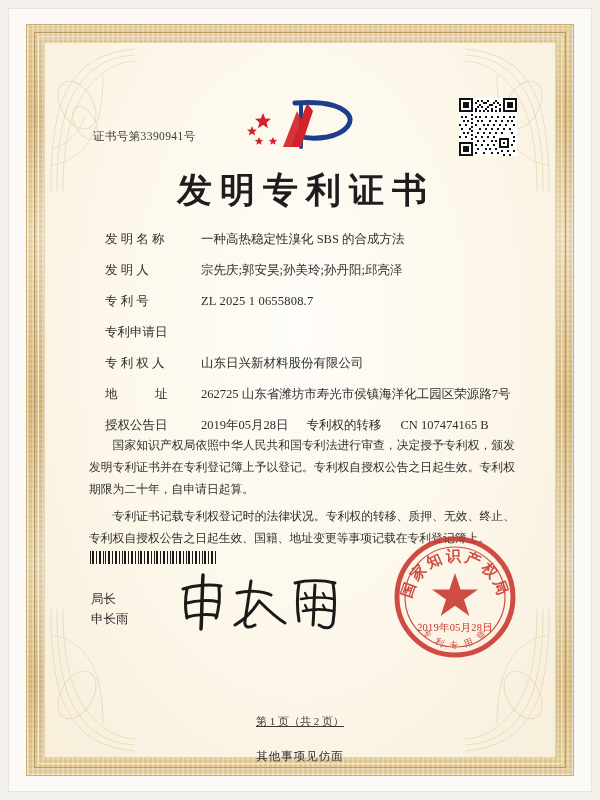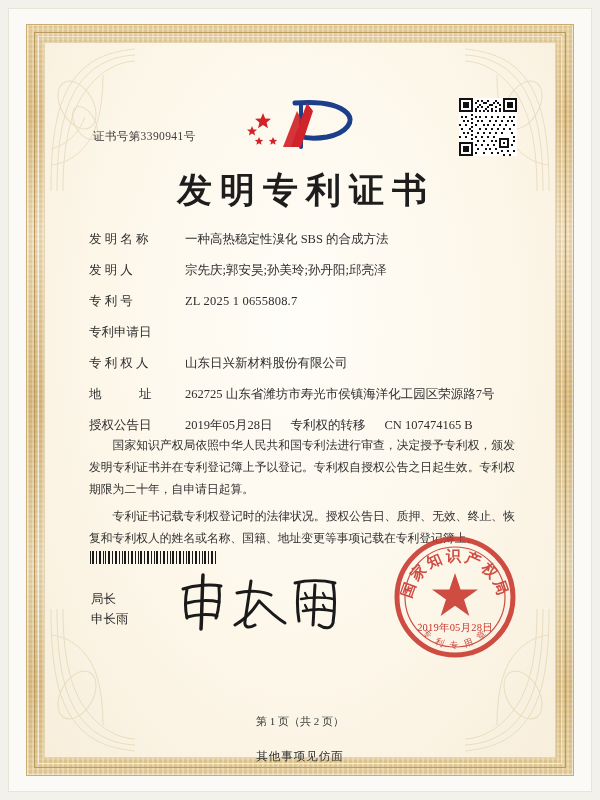--- a/index.html
+++ b/index.html
@@ -165,20 +165,21 @@
     right: 36px;
     top: 188px;
   }
   .frow {
     display: flex;
     align-items: center;
     margin-bottom: 13.5px;
     font-size: 12.5px;
     color: #2e2e2e;
     line-height: 1.4;
+    margin-left: 16px;
   }
   .flabel {
     flex: 0 0 auto;
     width: 86px;
     letter-spacing: 0px;
     white-space: nowrap;
   }
   .fvalue {
     flex: 1 1 auto;
     padding-left: 10px;
@@ -264,20 +265,21 @@
     letter-spacing: 0.2px;
   }
 
   .page-no {
     position: absolute;
     left: 0; right: 0;
     bottom: 28px;
     text-align: center;
     font-size: 11px;
     color: #3a3a3a;
+    text-decoration: underline;
   }
   .footer-outside {
     position: absolute;
     left: 0; right: 0;
     bottom: 36px;
     text-align: center;
     font-size: 11.5px;
     color: #2d2d2d;
     letter-spacing: 1px;
   }
@@ -537,21 +539,21 @@
           <div class="flabel">授权公告日</div>
           <div class="fvalue" style="flex:0 0 auto;">2019年05月28日</div>
           <div class="col2-label">专利权的转移</div>
           <div class="col2-value">CN 107474165 B</div>
         </div>
 
       </div>
 
       <div class="paras">
         <p>国家知识产权局依照中华人民共和国专利法进行审查，决定授予专利权，颁发发明专利证书并在专利登记簿上予以登记。专利权自授权公告之日起生效。专利权期限为二十年，自申请日起算。</p>
-        <p>专利证书记载专利权登记时的法律状况。授权公告日、质押、无效、终止、恢复和专利权人的姓名或名称、国籍、地址变更等事项记载在专利登记簿上。</p>
+        <p>专利证书记载专利权登记时的法律状况。专利权的转移、质押、无效、终止、专利权自授权公告之日起生效、国籍、地址变更等事项记载在专利登记簿上。</p>
       </div>
 
       <svg class="barcode" viewBox="0 0 128 13" shape-rendering="crispEdges">
         <rect width="128" height="13" fill="#fdf7ea"></rect>
         <g fill="#1a1a1a">
           <rect x="1" y="0" width="1" height="13"></rect>
             <rect x="3" y="0" width="2" height="13"></rect>
           <rect x="7" y="0" width="1" height="13"></rect>
             <rect x="10" y="0" width="2" height="13"></rect>
           <rect x="14" y="0" width="1" height="13"></rect>

